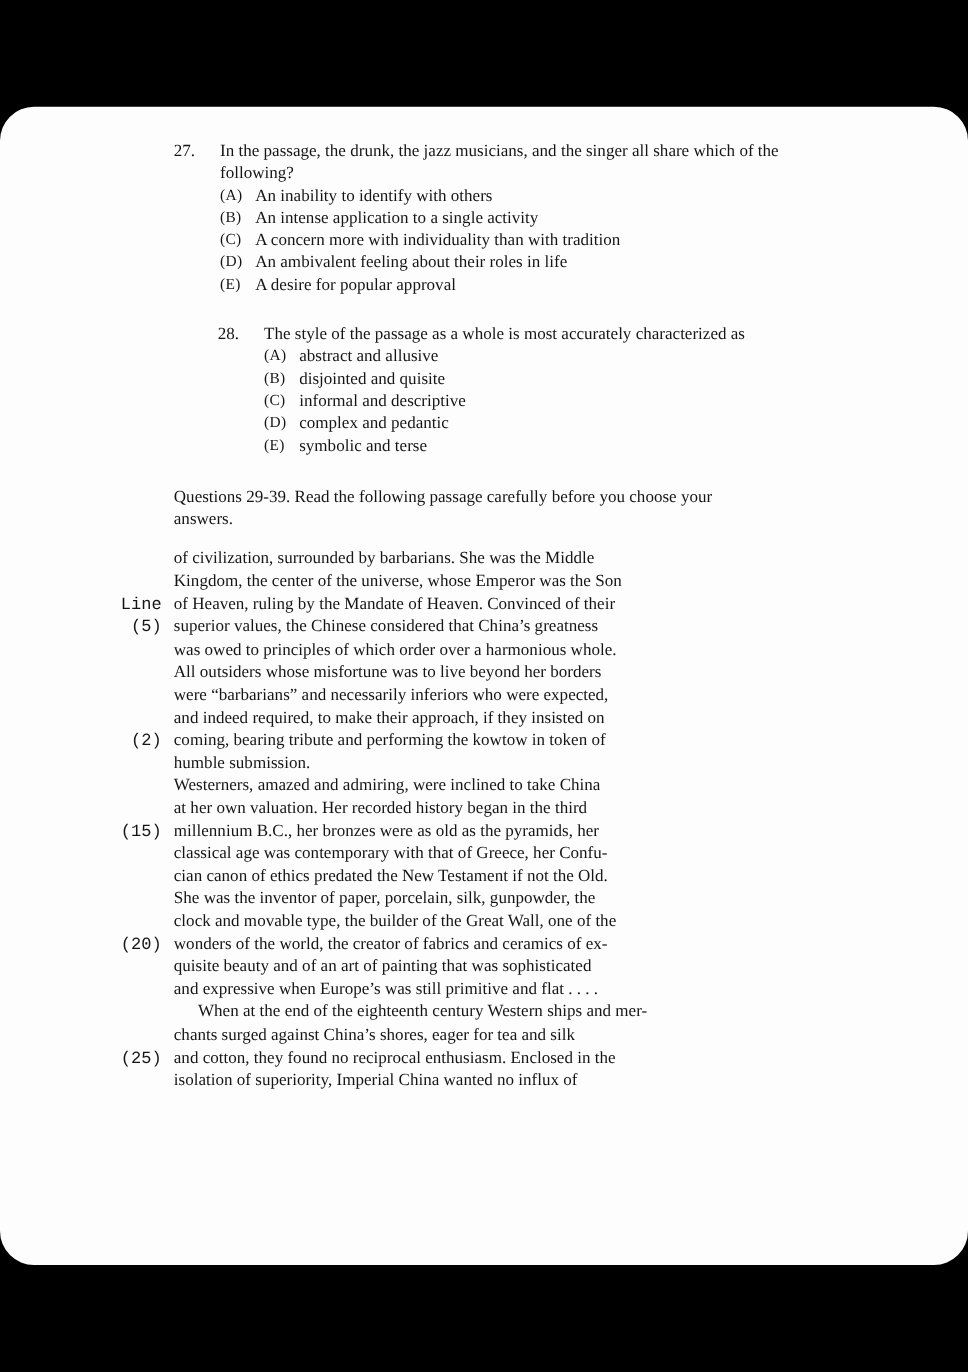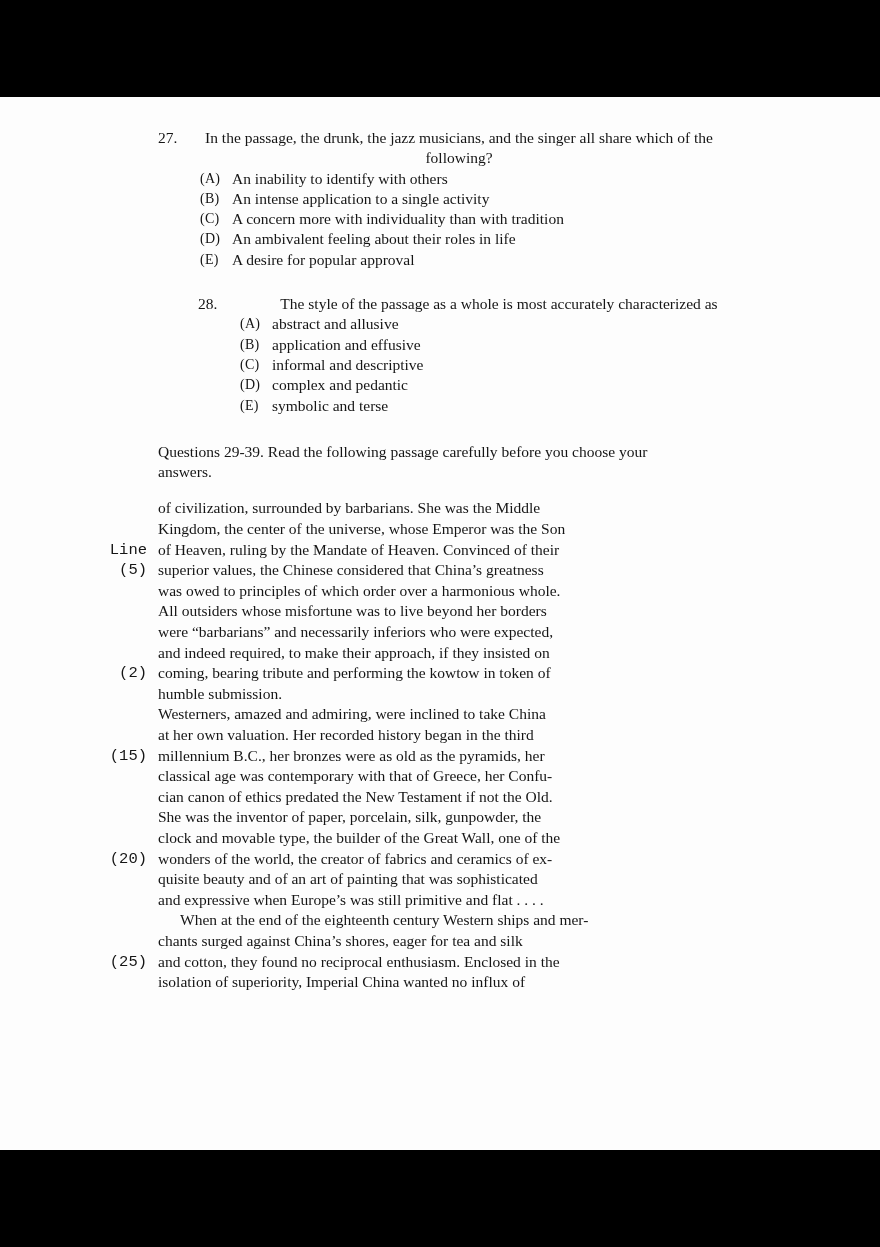--- a/index.html
+++ b/index.html
@@ -15,20 +15,21 @@
     margin: 0 auto;
     overflow: hidden;
   }
   .page {
     position: absolute;
     top: 97px;
     left: 0;
     width: 880px;
     height: 1053px;
     background: #fdfdfd;
+    border-radius: 31px;
   }
   .content {
     padding: 31px 0 0 158px;
     color: #151515;
     font-family: "Liberation Serif", "DejaVu Serif", serif;
     font-size: 15.5px;
     line-height: 20.3px;
   }
   .question {
     display: flex;
@@ -41,21 +42,20 @@
   .q-num {
     flex: none;
     width: 42px;
   }
   .q-body {
     flex: 1;
     min-width: 0;
   }
   .q-stem {
     max-width: 518px;
-    text-align: center;
   }
   .choice {
     display: flex;
   }
   .c-label {
     flex: none;
     width: 32px;
     font-size: 14px;
     letter-spacing: 0.3px;
   }
@@ -127,21 +127,21 @@
             <span class="q-num">28.</span>
             <div class="q-body">
               <div class="q-stem">The style of the passage as a whole is most accurately characterized as</div>
               <div class="choices">
                 <div class="choice">
                   <span class="c-label">(A)</span>
                   <span class="c-text">abstract and allusive</span>
                 </div>
                 <div class="choice">
                   <span class="c-label">(B)</span>
-                  <span class="c-text">application and effusive</span>
+                  <span class="c-text">disjointed and quisite</span>
                 </div>
                 <div class="choice">
                   <span class="c-label">(C)</span>
                   <span class="c-text">informal and descriptive</span>
                 </div>
                 <div class="choice">
                   <span class="c-label">(D)</span>
                   <span class="c-text">complex and pedantic</span>
                 </div>
                 <div class="choice">

